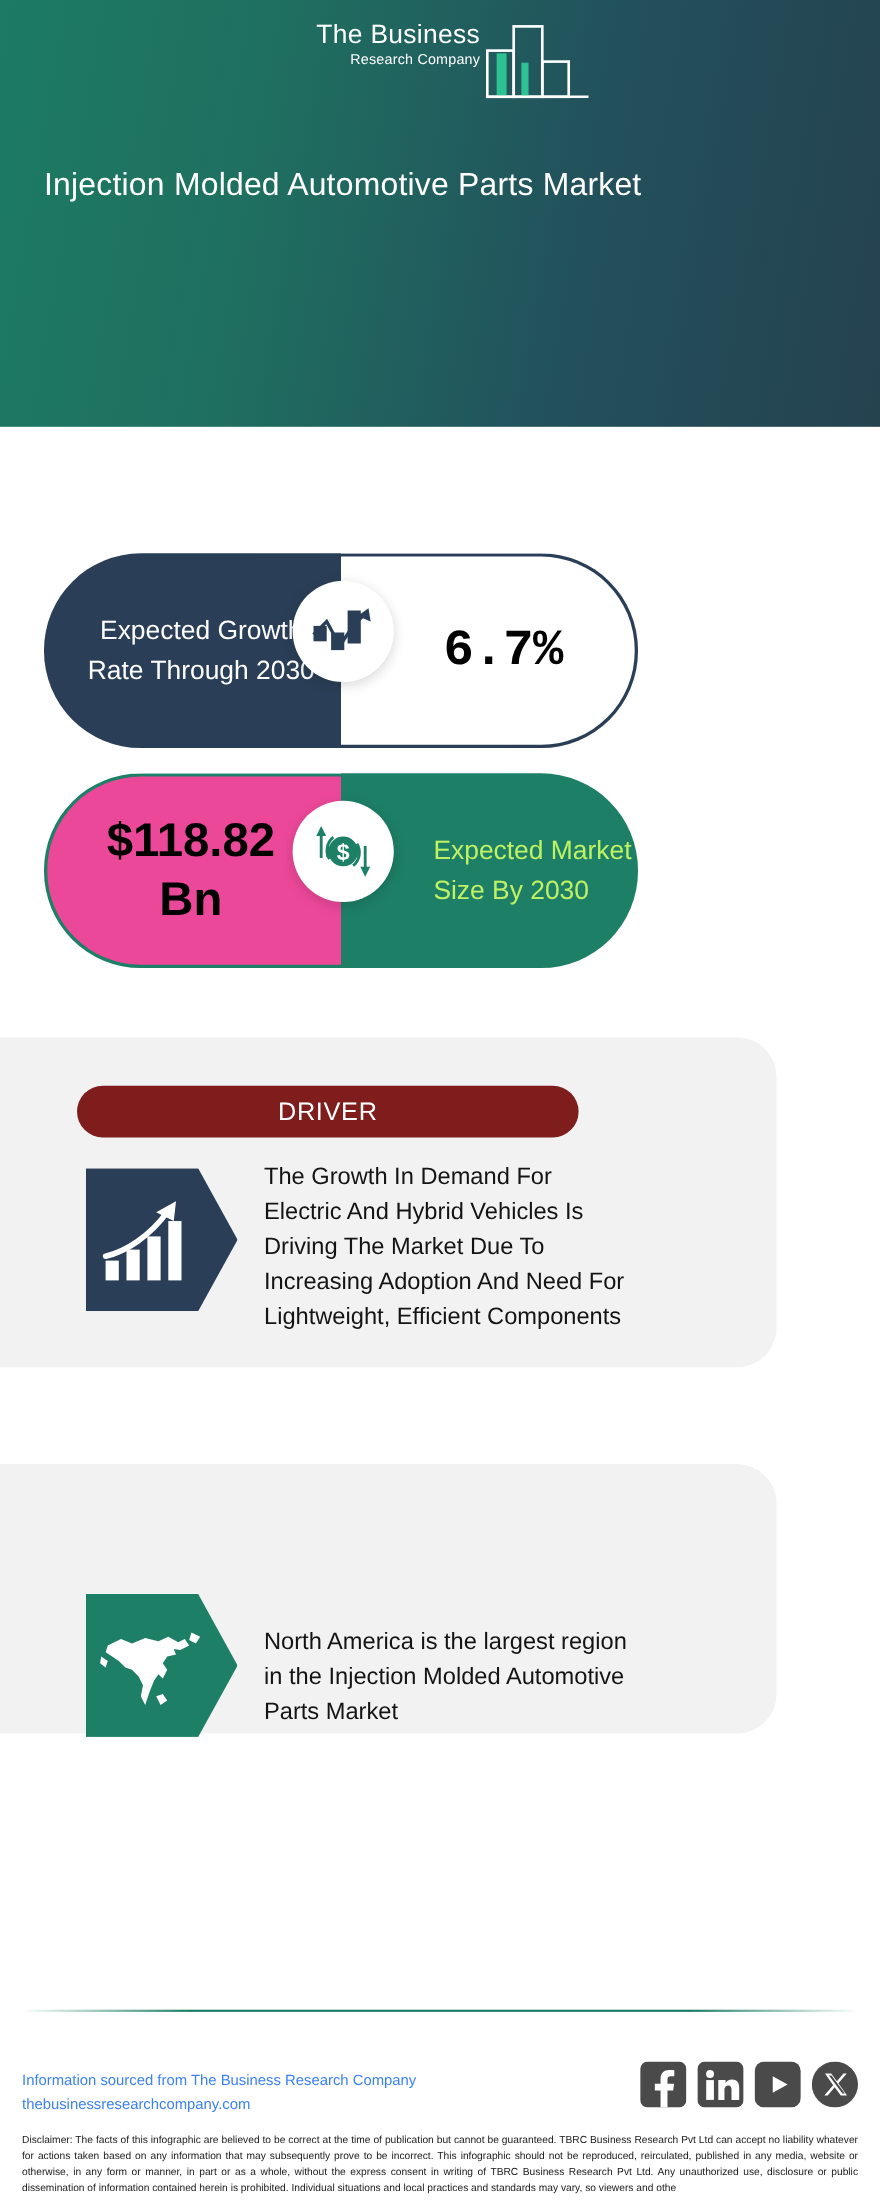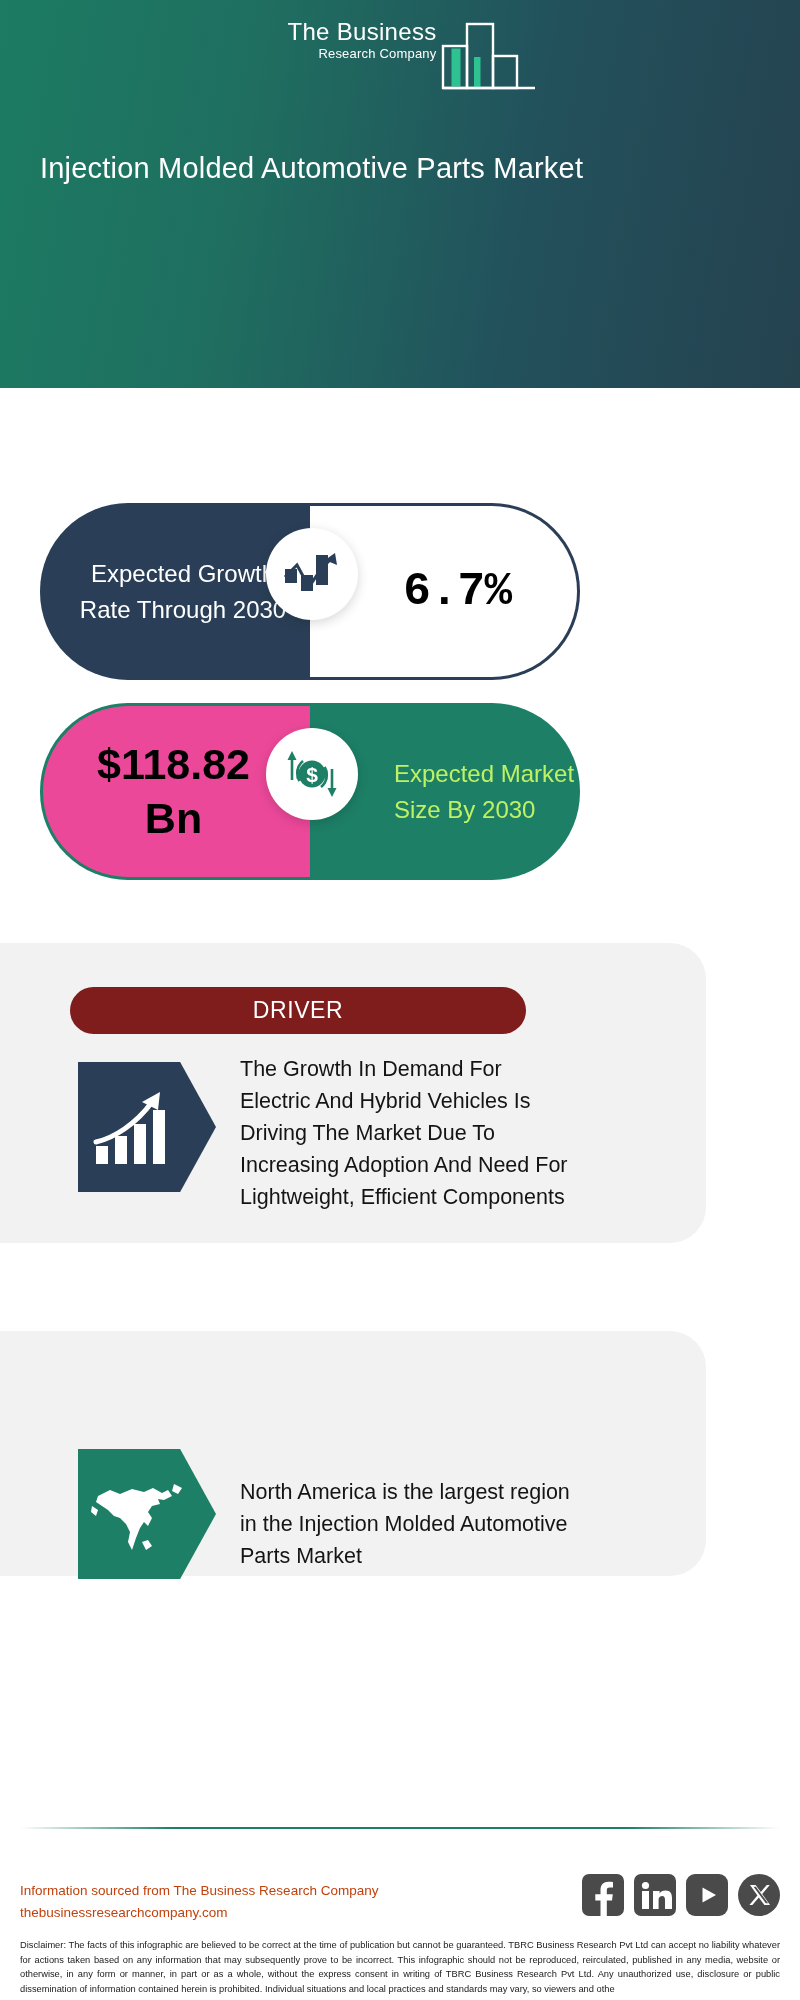--- a/index.html
+++ b/index.html
@@ -196,21 +196,21 @@
     position: absolute;
     left: 20px; top: 1827px;
     width: 760px; height: 2px;
     background: linear-gradient(90deg, rgba(255,255,255,0) 0%, #1d7f66 20%, #1d7f66 80%, rgba(255,255,255,0) 100%);
   }
   .source {
     position: absolute;
     left: 20px; top: 1880px;
     font-size: 13.5px;
     line-height: 1.65;
-    color: #c2410c;
+    color: #3b82f6;
   }
   .socials {
     position: absolute;
     right: 20px; top: 1874px;
     display: flex; gap: 10px; align-items: center;
   }
   .social { width: 42px; height: 42px; }
   .disclaimer {
     position: absolute;
     left: 20px; top: 1938px;

